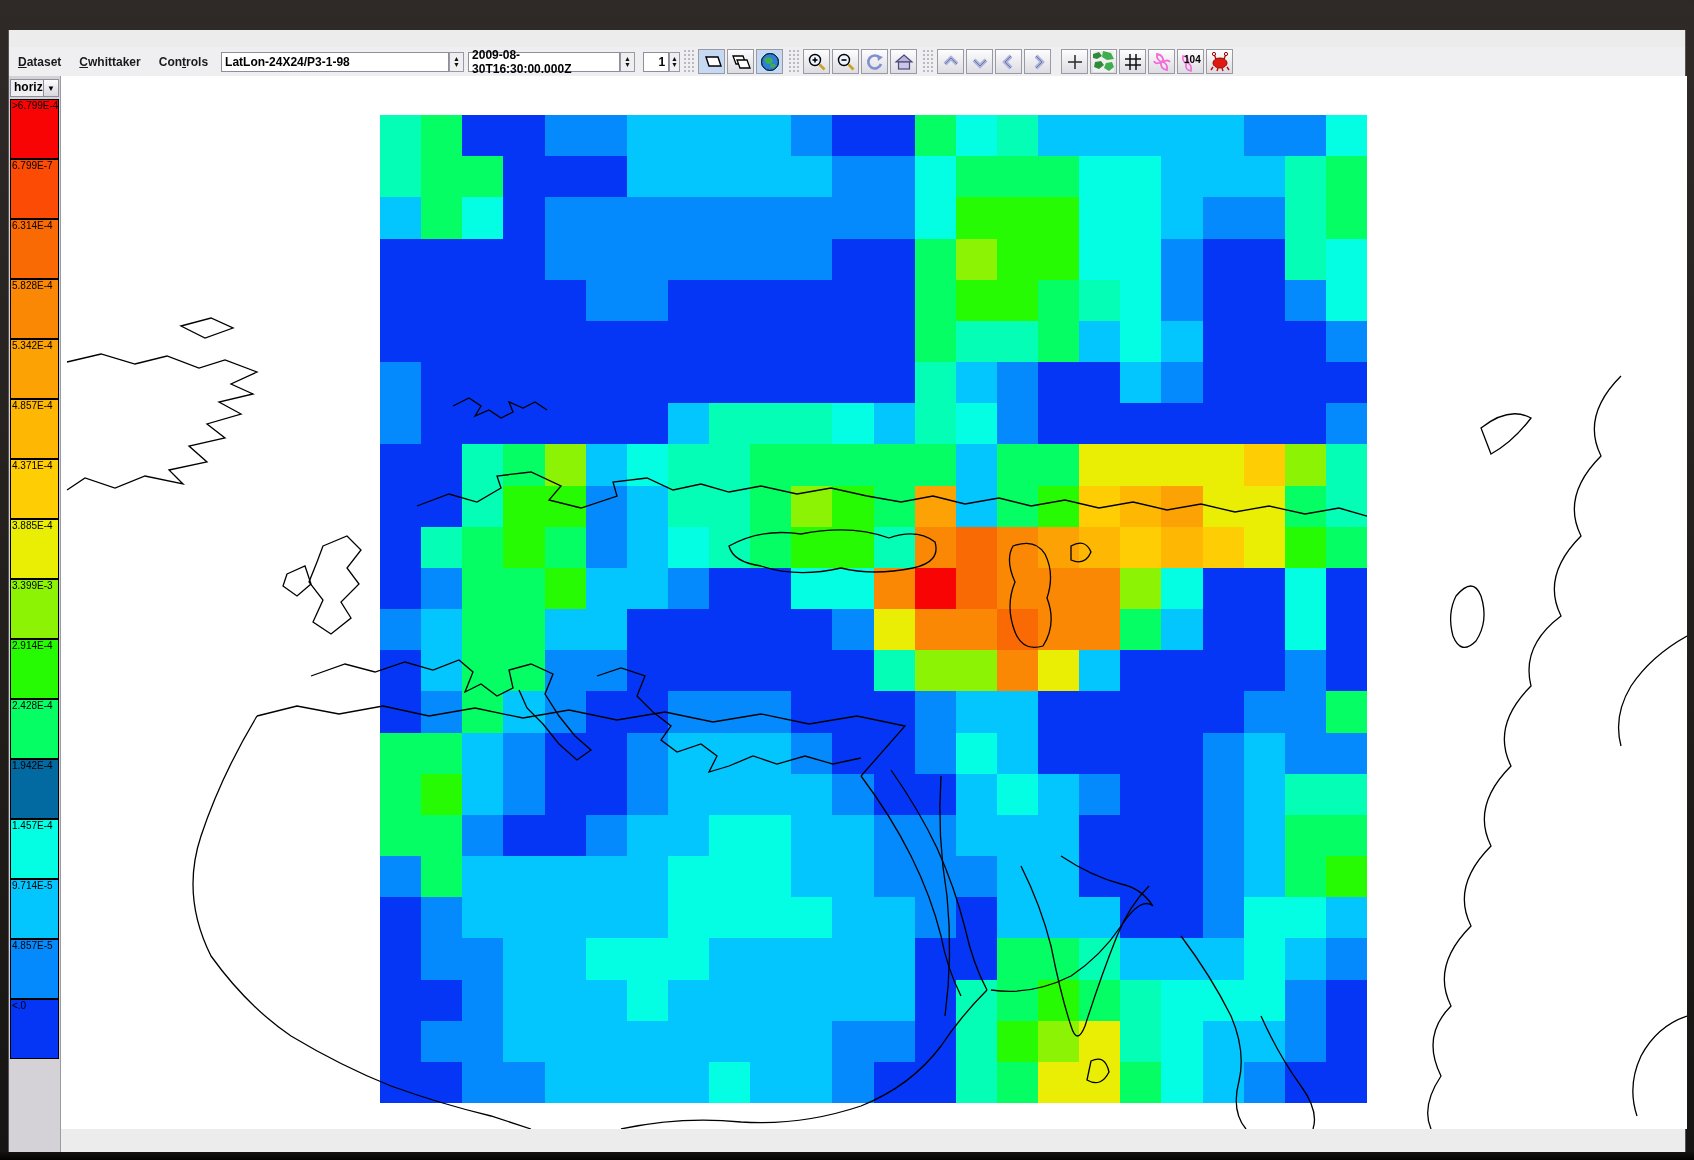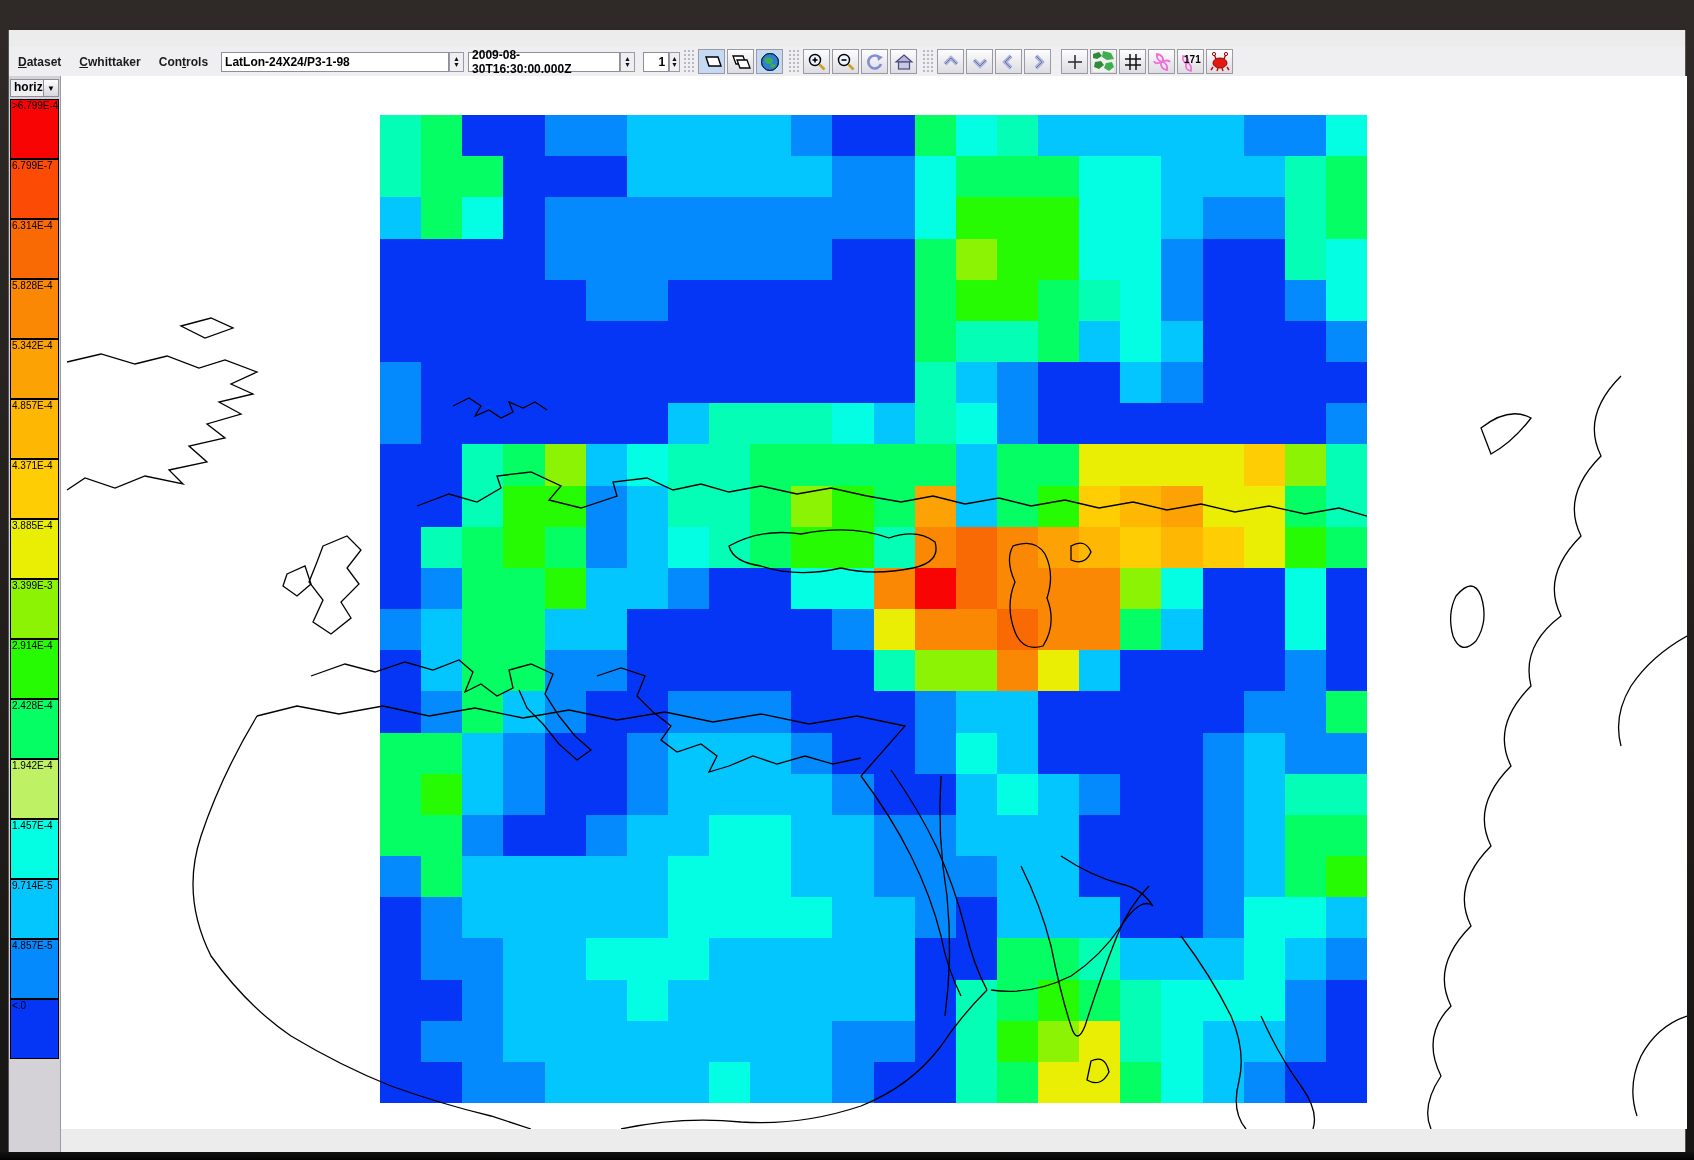--- a/index.html
+++ b/index.html
@@ -215,21 +215,21 @@
       <div class="tb-btn">
         <svg width="20" height="20" viewBox="0 0 20 20">
           <path d="M10,10 Q4,8 5,2 Q12,3 11,10 Q16,12 15,18 Q8,17 9,10 Q3,13 2,9" fill="none" stroke="#f26ad8" stroke-width="1.8"></path>
           <path d="M10,10 Q16,7 18,10" fill="none" stroke="#f26ad8" stroke-width="1.8"></path>
         </svg>
       </div>
       <div class="tb-btn" style="position:relative;">
         <svg width="20" height="20" viewBox="0 0 20 20">
           <path d="M6,12 Q1,10 2,4 Q8,4 7,11 Q11,13 10,19 Q4,18 5,12" fill="none" stroke="#f26ad8" stroke-width="1.6"></path>
         </svg>
-        <span style="position:absolute;left:6px;top:4px;font-size:10px;font-weight:bold;color:#000;">171</span>
+        <span style="position:absolute;left:6px;top:4px;font-size:10px;font-weight:bold;color:#000;">104</span>
       </div>
       <div class="tb-btn">
         <svg width="20" height="20" viewBox="0 0 20 20">
           <line x1="6" y1="7" x2="4" y2="2" stroke="#c00" stroke-width="1.4"></line>
           <line x1="14" y1="7" x2="16" y2="2" stroke="#c00" stroke-width="1.4"></line>
           <circle cx="4" cy="2" r="1.6" fill="#fff" stroke="#900" stroke-width="1"></circle>
           <circle cx="16" cy="2" r="1.6" fill="#fff" stroke="#900" stroke-width="1"></circle>
           <ellipse cx="10" cy="11" rx="7" ry="5" fill="#e01a10" stroke="#8a0a05" stroke-width="1"></ellipse>
           <path d="M3,15 L1,18 M8,16 L7,19 M12,16 L13,19 M17,15 L19,18" stroke="#c00" stroke-width="1.4" fill="none"></path>
         </svg>
@@ -268,21 +268,21 @@
           </div>
           <div class="swatch" style="background: rgb(141, 243, 4);">
             <span class="sl">3.399E-3</span>
           </div>
           <div class="swatch" style="background: rgb(38, 251, 4);">
             <span class="sl">2.914E-4</span>
           </div>
           <div class="swatch" style="background: rgb(4, 254, 100);">
             <span class="sl">2.428E-4</span>
           </div>
-          <div class="swatch" style="background: #bef264;">
+          <div class="swatch" style="background: #0369a1;">
             <span class="sl">1.942E-4</span>
           </div>
           <div class="swatch" style="background: rgb(4, 254, 228);">
             <span class="sl">1.457E-4</span>
           </div>
           <div class="swatch" style="background: rgb(4, 198, 254);">
             <span class="sl">9.714E-5</span>
           </div>
           <div class="swatch" style="background: rgb(4, 138, 252);">
             <span class="sl">4.857E-5</span>

